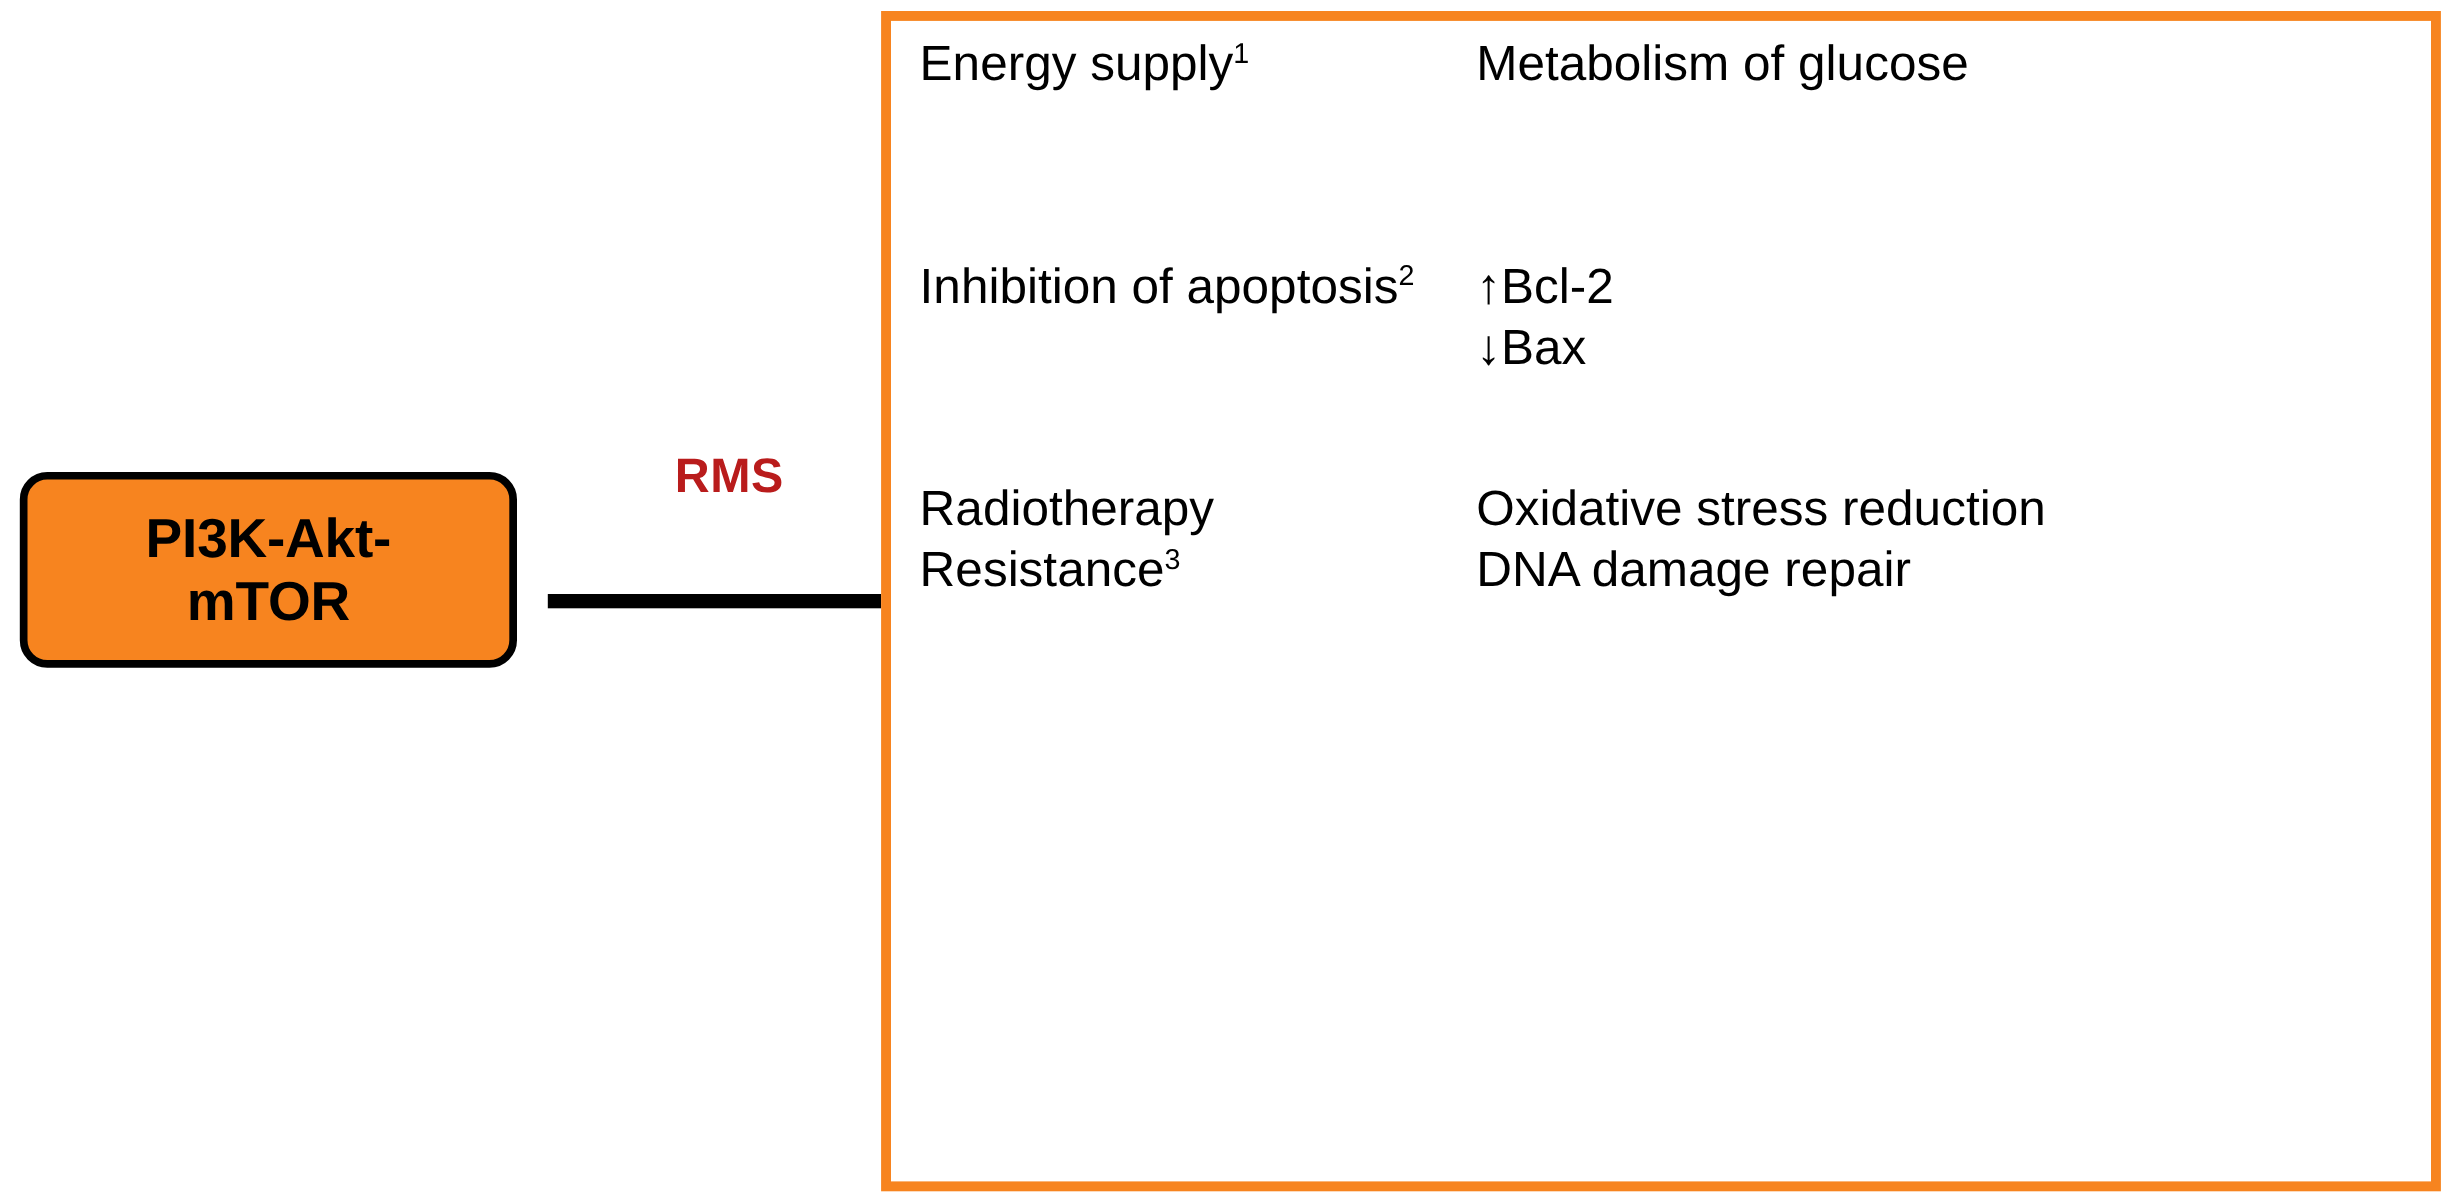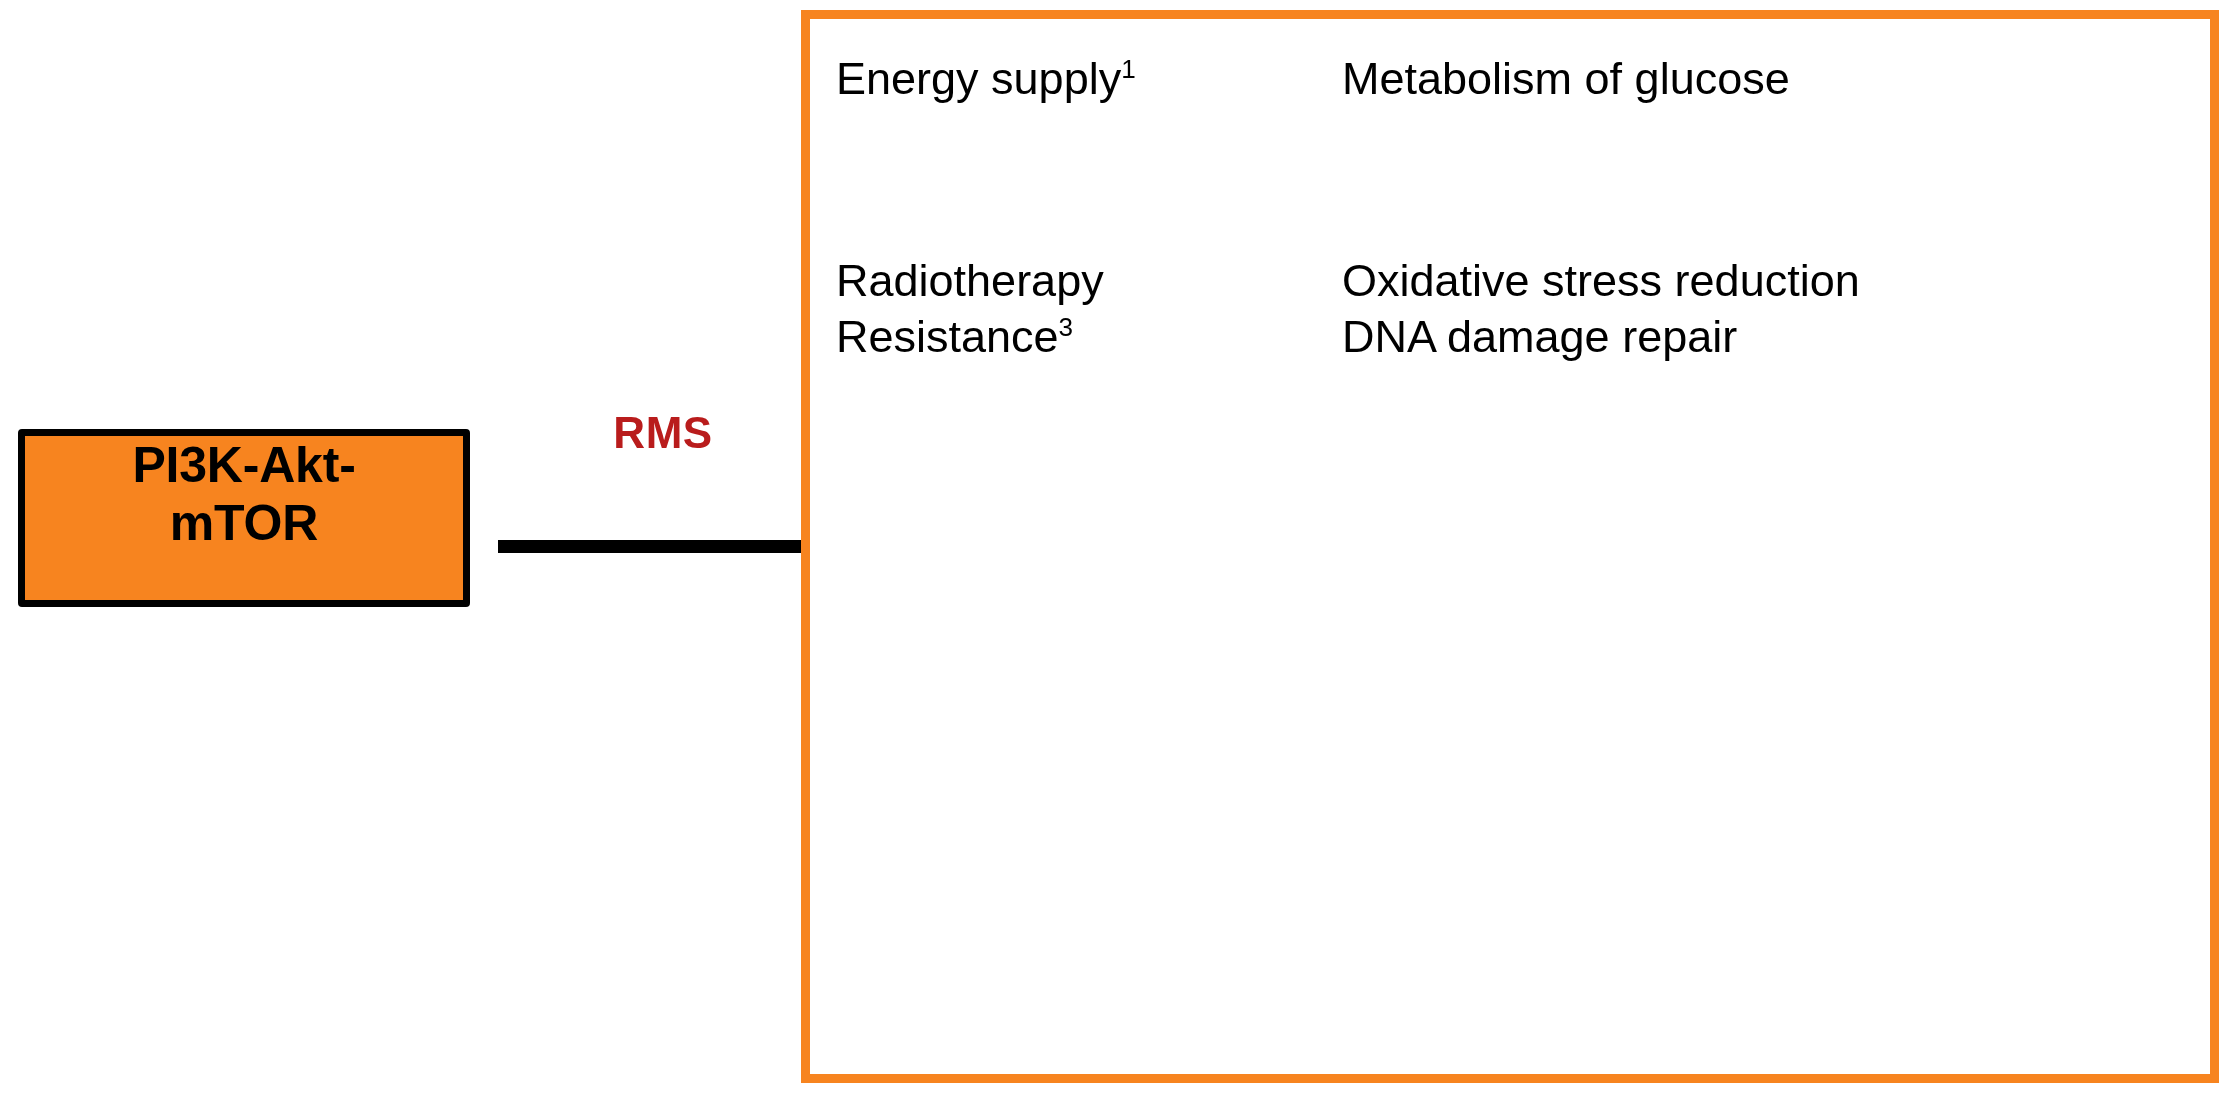--- a/index.html
+++ b/index.html
@@ -17,24 +17,24 @@
 
   
   #pathway-node {
     position: absolute;
     left: 18px;
     top: 429px;
     width: 452px;
     height: 178px;
     background: #F7841F;
     border: 7px solid #000000;
-    border-radius: 4px;
+    border-radius: 25px;
     box-sizing: border-box;
     display: flex;
-    align-items: flex-start;
+    align-items: center;
     justify-content: center;
   }
   #pathway-node .node-label {
     font-size: 50px;
     font-weight: bold;
     color: #000000;
     line-height: 1.16;
     text-align: center;
     letter-spacing: -0.2px;
     white-space: pre-line;
@@ -81,21 +81,21 @@
   
   #outcomes-panel {
     position: absolute;
     left: 801px;
     top: 10px;
     width: 1418px;
     height: 1073px;
     border: 9px solid #F7841F;
     box-sizing: border-box;
     background: #ffffff;
-    padding: 32px 18px 14px 26px;
+    padding: 11px 18px 14px 26px;
   }
   #outcomes-table {
     width: 100%;
     border-collapse: collapse;
     table-layout: fixed;
   }
   #outcomes-table td {
     vertical-align: top;
     padding: 0;
     font-size: 45px;
@@ -134,20 +134,29 @@
         <tr>
           <td class="col-effect">
             <span class="cell-line">Energy supply<sup>1</sup></span>
           </td>
           <td class="col-mechanism">
             <span class="cell-line">Metabolism of glucose</span>
           </td>
         </tr>
         <tr>
           <td class="col-effect">
+            <span class="cell-line">Inhibition of apoptosis<sup>2</sup></span>
+          </td>
+          <td class="col-mechanism">
+            <span class="cell-line">↑Bcl-2</span>
+            <span class="cell-line">↓Bax</span>
+          </td>
+        </tr>
+        <tr>
+          <td class="col-effect">
             <span class="cell-line">Radiotherapy
 Resistance<sup>3</sup></span>
           </td>
           <td class="col-mechanism">
             <span class="cell-line">Oxidative stress reduction</span>
             <span class="cell-line">DNA damage repair</span>
           </td>
         </tr>
       </tbody>
   </table>

